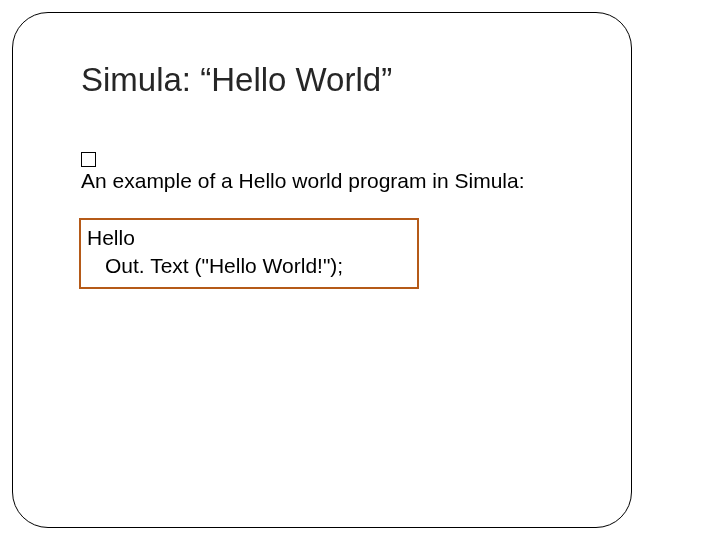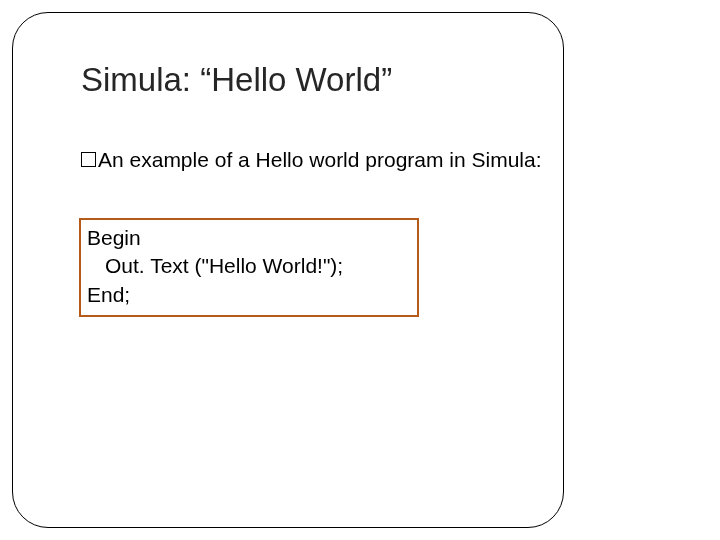--- a/index.html
+++ b/index.html
@@ -1,40 +1,41 @@
 <!DOCTYPE html>
 <html><head>
 <meta charset="utf-8">
 <style>
   * { margin: 0; padding: 0; box-sizing: border-box; }
   html, body { width: 720px; height: 540px; background: #fff; font-family: Arial, Helvetica, sans-serif; }
   .slide {
     position: absolute;
     left: 12px;
     top: 12px;
-    width: 552px;
+    width: 620px;
     height: 516px;
     border: 1.5px solid #000;
     border-radius: 36px;
   }
   .title {
     position: absolute;
     left: 68px;
     top: 48px;
     font-size: 33px;
     color: #262626;
     font-weight: 400;
   }
   .bullet-row {
     position: absolute;
     left: 68px;
     top: 135px;
     display: flex;
     align-items: flex-start;
     gap: 2px;
+    flex-direction: column;
   }
   .bullet-box {
     width: 15px;
     height: 15px;
     border: 1.5px solid #000;
     margin-top: 4px;
     flex: none;
   }
   .bullet-text {
     font-size: 21px;
@@ -66,20 +67,19 @@
 <div class="slide">
 
   <div class="title">Simula: “Hello World”</div>
 
   <div class="bullet-row">
     <span class="bullet-box"></span>
     <span class="bullet-text">An example of a Hello world program in Simula:</span>
   </div>
 
   <div class="code-box">
-    <div>Begin</div>
+    <div>Hello</div>
     <span class="code-indent">Out. Text ("Hello World!");</span>
-    <div>End;</div>
   </div>
 
   <div class="page-num"></div>
 
 </div>
 
 </body></html>

